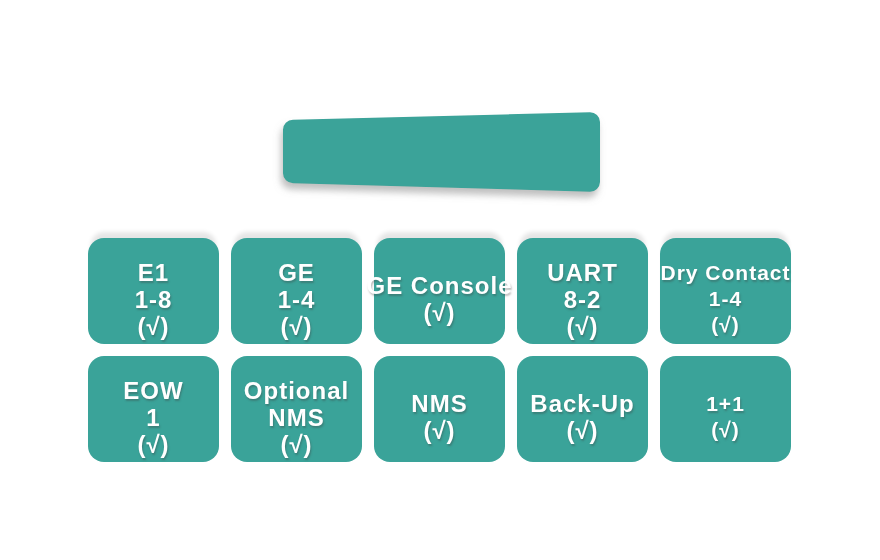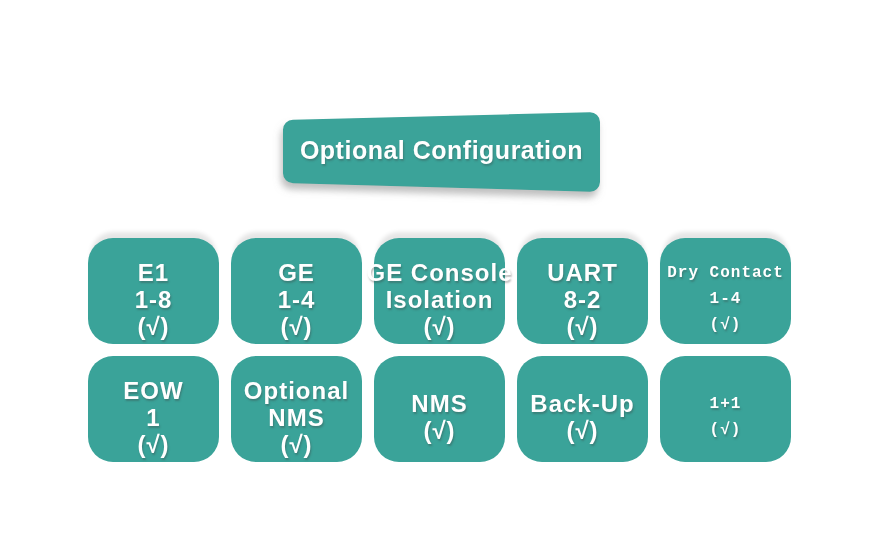--- a/index.html
+++ b/index.html
@@ -47,41 +47,41 @@
     top: 238px;
     display: grid;
     grid-template-columns: repeat(5, 131px);
     grid-auto-rows: 106px;
     column-gap: 12px;
     row-gap: 12px;
   }
   .card {
     width: 131px;
     height: 106px;
-    border-radius: 25px;
+    border-radius: 16px;
     background: var(--accent);
     color: var(--card-text);
     display: flex;
     flex-direction: column;
     align-items: center;
     justify-content: center;
     padding-top: 16px;
     font-weight: bold;
     font-size: 24px;
     line-height: 27px;
     letter-spacing: 1px;
     white-space: nowrap;
     text-align: center;
     text-shadow: 1px 2px 2px rgba(60,60,60,0.35);
   }
   
   .card:nth-child(-n+5) {
     box-shadow: 0 -9px 4px -3px rgba(0,0,0,0.10);
   }
-  .card.small { font-size: 16px; line-height: 26px; font-family: Liberation Mono, monospace; }
+  .card.small { font-size: 21px; line-height: 26px; }
   .card-line { overflow: visible; }
 </style>
 </head>
 <body>
 
 <div class="canvas">
 
   <svg class="header-svg" viewBox="268 90 355 125" xmlns="http://www.w3.org/2000/svg">
     <defs>
       <filter id="hshadow" x="-20%" y="-20%" width="140%" height="140%">
@@ -92,39 +92,37 @@
              L 590 112.25
              A 10 10 0 0 1 600 122
              L 600 182
              A 10 10 0 0 1 590 191.7
              L 293 183.3
              A 10 10 0 0 1 283 173.3
              L 283 130
              A 10 10 0 0 1 293 119.75 Z" fill="#3aa399"></path>
   </svg>
 
-  <div class="header-label">Optional Configuration</div>
 
   <div class="grid">
 
     <div class="card">
       <div class="card-line">E1</div>
       <div class="card-line">1-8</div>
       <div class="card-line">(√)</div>
     </div>
 
     <div class="card">
       <div class="card-line">GE</div>
       <div class="card-line">1-4</div>
       <div class="card-line">(√)</div>
     </div>
 
     <div class="card">
       <div class="card-line">GE Console</div>
-      <div class="card-line">Isolation</div>
       <div class="card-line">(√)</div>
     </div>
 
     <div class="card">
       <div class="card-line">UART</div>
       <div class="card-line">8-2</div>
       <div class="card-line">(√)</div>
     </div>
 
     <div class="card small">

